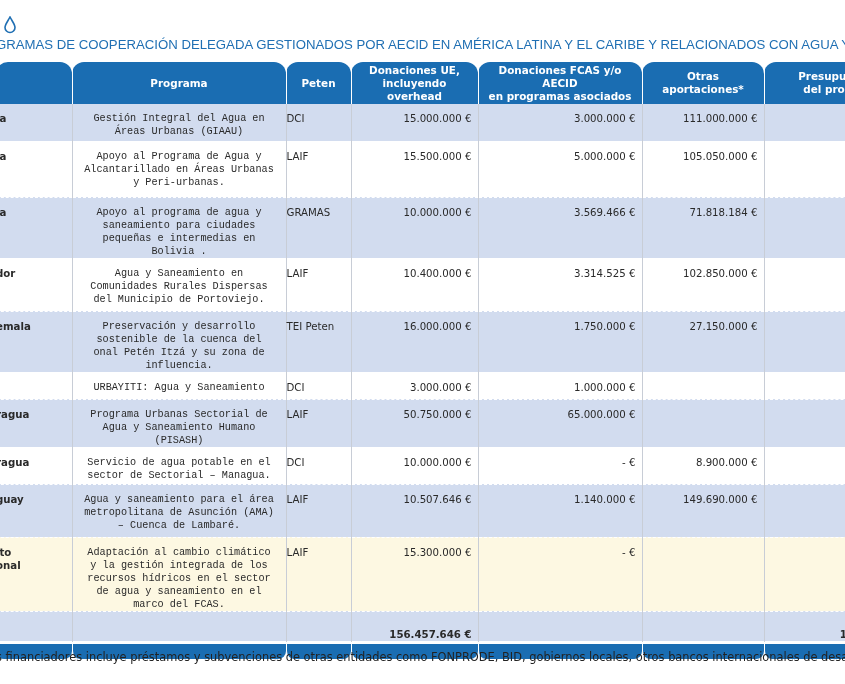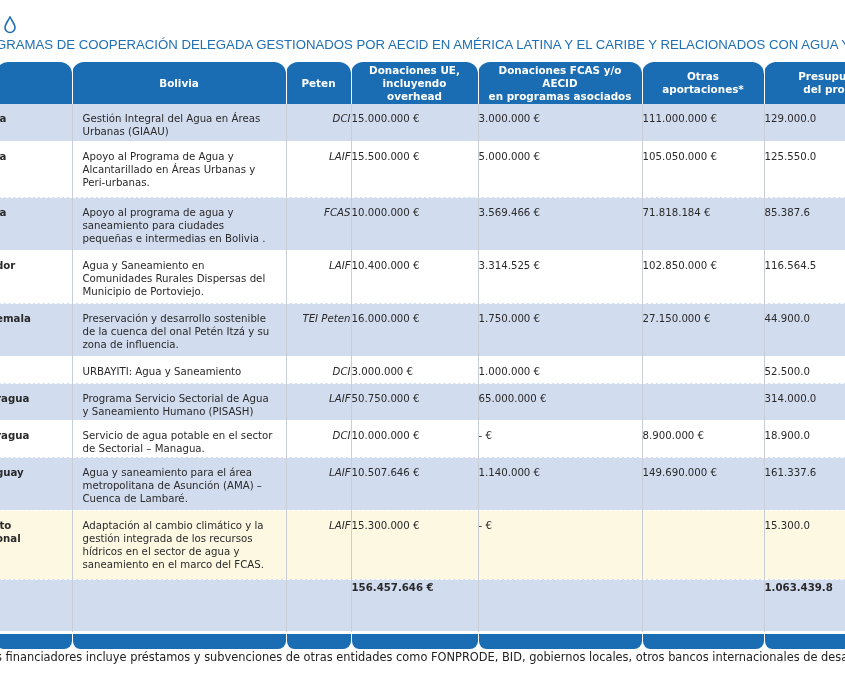--- a/index.html
+++ b/index.html
@@ -39,31 +39,31 @@
   }
   tbody td:first-child { border-left: none; }
   tbody tr { border-bottom: 1.5px dashed #ffffff; }
 
   tr.blue td { background: #d2dcef; }
   tr.white td { background: #ffffff; }
   tr.yellow td { background: #fdf8e2; }
 
   td.country { font-weight: bold; padding-left: 0; text-indent: -0px; }
   td.country span { display: block; padding-left: 0; }
-  td.prog { text-align: left; padding-left: 10px; padding-right: 10px; }
-  td.tipo { text-align: right; font-style: italic; }
-  td.num { text-align: left; padding-right: 6px; white-space: nowrap; }
+  td.prog { text-align: center; padding-left: 10px; padding-right: 10px; font-family: Liberation Mono, monospace; }
+  td.tipo { text-align: left; }
+  td.num { text-align: right; padding-right: 6px; white-space: nowrap; }
   td.total { font-weight: bold; }
 
   tr.r-h2 td { height: 37px; }
   tr.r-h3 td { height: 56px; }
   tr.r-h3b td { height: 53px; }
   tr.r-h1 td { height: 27px; }
   tr.r-h4 td { height: 69px; }
-  tr.r-total td { height: 52px; padding-top: 1px; }
+  tr.r-total td { height: 30px; padding-top: 16px; }
 
   .foot-bar { display: flex; height: 15px; margin-top: 2px; }
   .foot-bar div {
     background: #1a6db2; border-bottom-left-radius: 8px; border-bottom-right-radius: 8px;
     border-left: 1px solid #ffffff;
   }
   .foot-bar div:first-child { border-left: none; }
 
   .footnote {
     position: absolute; left: -4px; top: 650px; white-space: nowrap;
@@ -86,21 +86,21 @@
         <col class="c1">
         <col class="c2">
         <col class="c3">
         <col class="c4">
         <col class="c5">
         <col class="c6">
     </colgroup>
     <thead>
       <tr>
         <th></th>
-        <th>Bolivia</th>
+        <th>Programa</th>
         <th>Peten</th>
         <th><span>Donaciones UE,<br>incluyendo overhead</span></th>
         <th><span>Donaciones FCAS y/o AECID<br>en programas asociados</span></th>
         <th><span>Otras<br>aportaciones*</span></th>
         <th><span>Presupuesto t<br>del program</span></th>
       </tr>
     </thead>
     <tbody id="tbody">
         <tr class="blue r-h2">
           <td class="country">ia</td>
@@ -116,21 +116,21 @@
           <td class="prog">Apoyo al Programa de Agua y Alcantarillado en Áreas Urbanas y Peri-urbanas.</td>
           <td class="tipo">LAIF</td>
           <td class="num">15.500.000 €</td>
           <td class="num">5.000.000 €</td>
           <td class="num">105.050.000 €</td>
           <td class="num">125.550.0</td>
         </tr>
         <tr class="blue r-h3b">
           <td class="country">ia</td>
           <td class="prog">Apoyo al programa de agua y saneamiento para ciudades pequeñas e intermedias en Bolivia .</td>
-          <td class="tipo">FCAS</td>
+          <td class="tipo">GRAMAS</td>
           <td class="num">10.000.000 €</td>
           <td class="num">3.569.466 €</td>
           <td class="num">71.818.184 €</td>
           <td class="num">85.387.6</td>
         </tr>
         <tr class="white r-h3b">
           <td class="country">dor</td>
           <td class="prog">Agua y Saneamiento en Comunidades Rurales Dispersas del Municipio de Portoviejo.</td>
           <td class="tipo">LAIF</td>
           <td class="num">10.400.000 €</td>
@@ -151,21 +151,21 @@
           <td class="country"></td>
           <td class="prog">URBAYITI: Agua y Saneamiento</td>
           <td class="tipo">DCI</td>
           <td class="num">3.000.000 €</td>
           <td class="num">1.000.000 €</td>
           <td class="num"></td>
           <td class="num">52.500.0</td>
         </tr>
         <tr class="blue r-h2">
           <td class="country">ragua</td>
-          <td class="prog">Programa Servicio Sectorial de Agua y Saneamiento Humano (PISASH)</td>
+          <td class="prog">Programa Urbanas Sectorial de Agua y Saneamiento Humano (PISASH)</td>
           <td class="tipo">LAIF</td>
           <td class="num">50.750.000 €</td>
           <td class="num">65.000.000 €</td>
           <td class="num"></td>
           <td class="num">314.000.0</td>
         </tr>
         <tr class="white r-h2">
           <td class="country">ragua</td>
           <td class="prog">Servicio de agua potable en el sector de Sectorial – Managua.</td>
           <td class="tipo">DCI</td>

